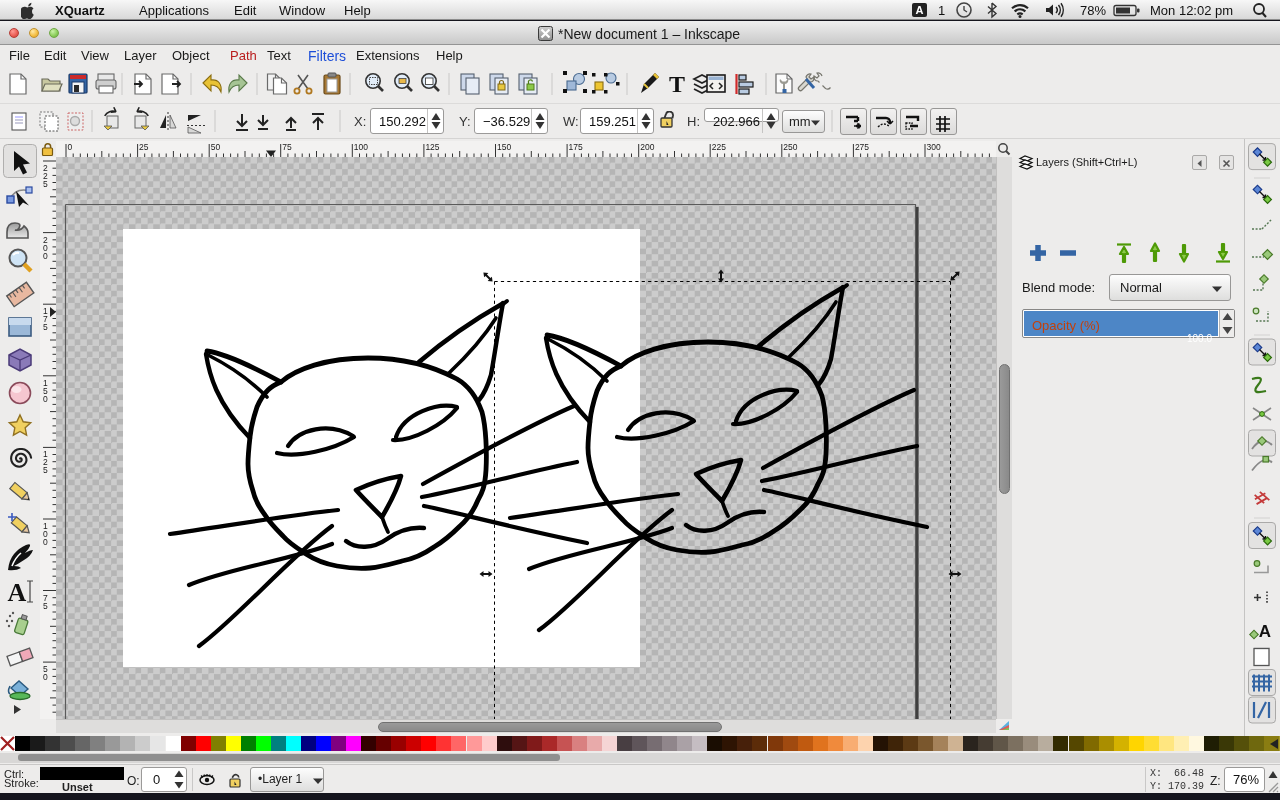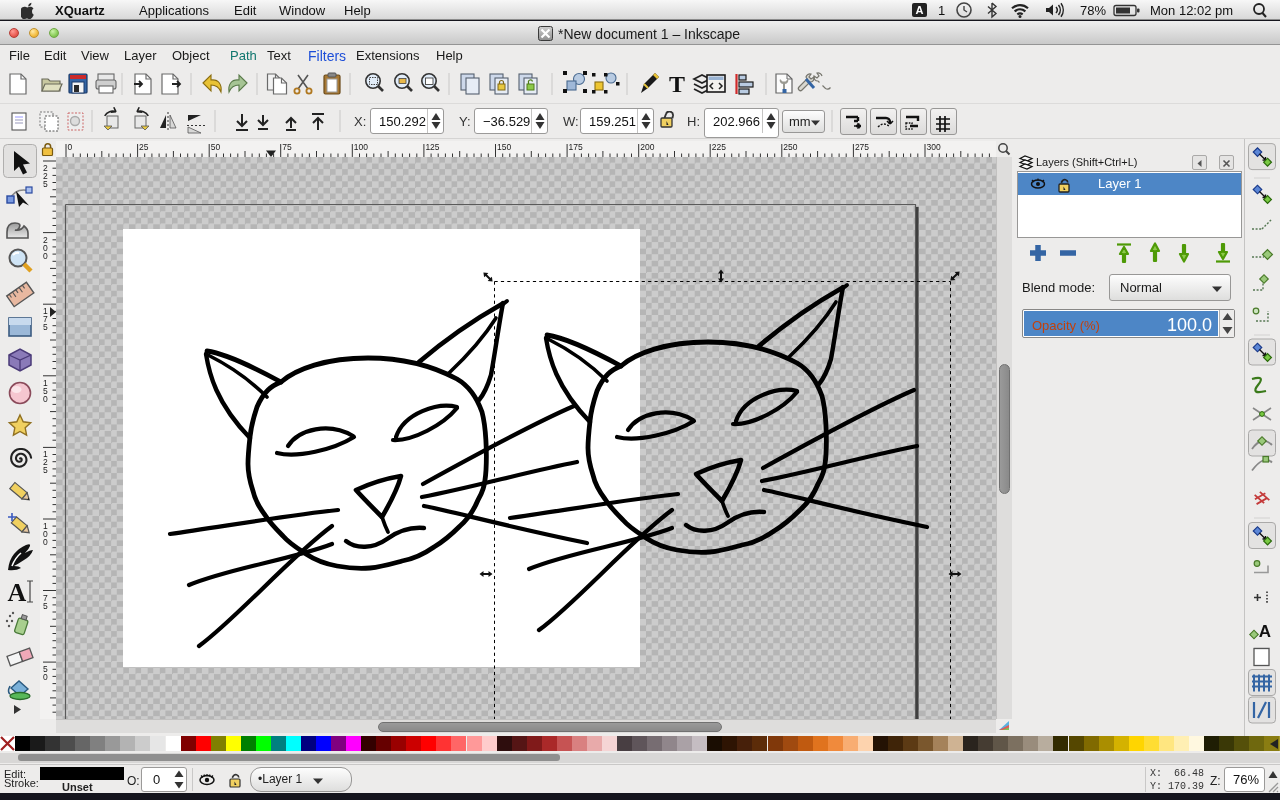--- a/index.html
+++ b/index.html
@@ -63,21 +63,21 @@
 </svg>
 <span class="abs txt" style="left:558px;top:5px;font-size:14px;color:#1a1a1a">*New document 1 – Inkscape</span>
 </div>
 <div class="abs" style="left:0;top:45px;width:1280px;height:748px;background:#edeceb"></div>
 <div class="abs" style="left:0;top:45px;width:1020px;height:20px;background:#edeceb">
     <span class="abs txt" style="left:9px;top:3px;font-size:13px;color:#1a1a1a">File</span>
     <span class="abs txt" style="left:44px;top:3px;font-size:13px;color:#1a1a1a">Edit</span>
     <span class="abs txt" style="left:81px;top:3px;font-size:13px;color:#1a1a1a">View</span>
     <span class="abs txt" style="left:124px;top:3px;font-size:13px;color:#1a1a1a">Layer</span>
     <span class="abs txt" style="left:172px;top:3px;font-size:13px;color:#1a1a1a">Object</span>
-    <span class="abs txt" style="left:230px;top:3px;font-size:13px;color:#0f766e">Path</span>
+    <span class="abs txt" style="left:230px;top:3px;font-size:13px;color:#b91c1c">Path</span>
     <span class="abs txt" style="left:267px;top:3px;font-size:13px;color:#1a1a1a">Text</span>
     <span class="abs txt" style="left:308px;top:3px;font-size:14px;color:#1d4ed8">Filters</span>
     <span class="abs txt" style="left:356px;top:3px;font-size:13px;color:#1a1a1a">Extensions</span>
     <span class="abs txt" style="left:436px;top:3px;font-size:13px;color:#1a1a1a">Help</span>
   </div>
 <svg class="abs" style="left:0;top:65px" width="1280" height="39" viewBox="0 0 1280 39">
 <line x1="0" y1="38.5" x2="1280" y2="38.5" stroke="#dcdbda"></line>
     <line x1="122" y1="8" x2="122" y2="30" stroke="#c9c8c7"></line>
     <line x1="191" y1="8" x2="191" y2="30" stroke="#c9c8c7"></line>
     <line x1="257" y1="8" x2="257" y2="30" stroke="#c9c8c7"></line>
@@ -233,21 +233,21 @@
         <path d="M8,4 l4.5,7 h-9 z" fill="#333"></path>
         <path d="M8,20 l4.5,-7 h-9 z" fill="#333"></path>
       </svg></div>
   </div>
 <svg class="abs" style="left:659px;top:111px" width="15" height="17" viewBox="0 0 15 17">
 <path d="M5.5,7 l1.5,-4 a3.6,3.6 0 0 1 7,1.4 l-0.6,2.8" fill="none" stroke="#333" stroke-width="1.9"></path>
 <rect x="2" y="7" width="11" height="9" rx="1" fill="#f0d060" stroke="#333" stroke-width="1.3"></rect>
 <path d="M7.5,10 l2,4 h-2 z" fill="#222"></path>
   </svg>
 <span class="abs txt" style="left:687px;top:114px;font-size:13px;color:#333">H:</span>
-<div class="abs" style="left:704px;top:108px;width:75px;height:30px;background:#fff;border:1px solid #9b9a99;border-radius:3px">
+<div class="abs" style="left:704px;top:108px;width:75px;height:14px;background:#fff;border:1px solid #9b9a99;border-radius:3px">
     <span class="abs txt" style="left:8px;top:5.0px;font-size:13px;color:#111">202.966</span>
     <div class="abs" style="right:0;top:0;width:16px;height:24px;border-left:1px solid #c5c4c3"><svg width="16" height="24" viewBox="0 0 16 24">
         <path d="M8,4 l4.5,7 h-9 z" fill="#333"></path>
         <path d="M8,20 l4.5,-7 h-9 z" fill="#333"></path>
       </svg></div>
   </div>
 <div class="abs" style="left:782px;top:110px;width:43px;height:23px;background:linear-gradient(#fdfdfd,#dededd);border:1px solid #989796;border-radius:3px">
 <span class="abs txt" style="left:6px;top:3px;font-size:13px;color:#222">mm</span>
 <svg class="abs" style="left:27px;top:8px" width="11" height="8">
       <path d="M1,1.5 l4.5,5 l4.5,-5 z" fill="#333"></path>
@@ -680,35 +680,20 @@
         <path d="M3,12.5 l5,-2.5 l7,2.5 l-5,2.5 z"></path>
       </g>
     </svg>
 <span class="abs txt" style="left:24px;top:17px;font-size:11px;color:#1a1a1a">Layers (Shift+Ctrl+L)</span>
 <div class="abs" style="left:180px;top:16px;width:15px;height:15px;border:1px solid #aaa9a8;border-radius:2px;background:#e5e4e3"><svg width="13" height="13">
         <path d="M8.5,3 v7 l-4,-3.5 z" fill="#555"></path>
       </svg></div>
 <div class="abs" style="left:207px;top:16px;width:15px;height:15px;border:1px solid #aaa9a8;border-radius:2px;background:#e5e4e3"><svg width="13" height="13">
         <path d="M3.5,3.5 l6,6 m0,-6 l-6,6" stroke="#555" stroke-width="1.6"></path>
       </svg></div>
-<div class="abs" style="left:5px;top:32px;width:225px;height:67px;background:#fff;border:1px solid #989796">
-<div class="abs" style="left:0px;top:1px;width:223px;height:22px;background:#4d86c6">
-<svg class="abs" style="left:12px;top:4px" width="16" height="14">
-          <ellipse cx="8" cy="7" rx="6.5" ry="4" fill="none" stroke="#111" stroke-width="1.5"></ellipse>
-          <circle cx="8" cy="7" r="2" fill="#111"></circle>
-          <path d="M2,3 l2,2 M14,3 l-2,2 M8,1.5 v2" stroke="#111" stroke-width="1.2"></path>
-        </svg>
-<svg class="abs" style="left:39px;top:3px" width="16" height="17">
-          <rect x="2" y="8" width="10" height="8" rx="1" fill="#f0d060" stroke="#222" stroke-width="1.3"></rect>
-          <path d="M5,8 v-2 a3,3 0 0 1 5.5,-1.5" fill="none" stroke="#222" stroke-width="1.7" transform="rotate(30 7 6)"></path>
-          <path d="M6.5,10.5 l2,3.5 h-2 z" fill="#222"></path>
-        </svg>
-<span class="abs txt" style="left:80px;top:3px;font-size:13px;color:#fff">Layer 1</span>
-</div>
-    </div>
 <svg class="abs" style="left:0;top:100px" width="232" height="28" viewBox="0 0 232 28">
       <path d="M26,6 v16 M18,14 h16" stroke="#3465a4" stroke-width="5.5"></path>
       <path d="M48,14 h16" stroke="#3465a4" stroke-width="5.5"></path>
       <g stroke="#4e9a06" fill="#8cc94a" stroke-width="2.2" stroke-linejoin="round">
         <path d="M105,5.5 h14"></path>
         <path d="M108,15 h3 v8 h2 v-8 h3 l-4,-7 z"></path>
         <path d="M139,12 h3 v10 h2 v-10 h3 l-4,-7.5 z"></path>
         <path d="M168,15 h3 v-9 h2 v9 h3 l-4,7.5 z"></path>
         <path d="M204,22.5 h14"></path>
         <path d="M207,13 h3 v-8 h2 v8 h3 l-4,7 z"></path>
@@ -717,21 +702,21 @@
     <span class="abs txt" style="left:10px;top:141px;font-size:13px;color:#1a1a1a">Blend mode:</span>
 <div class="abs" style="left:97px;top:135px;width:122px;height:27px;background:linear-gradient(#fdfdfd,#dededd);border:1px solid #989796;border-radius:3px">
 <span class="abs txt" style="left:10px;top:5px;font-size:13px;color:#1a1a1a">Normal</span>
 <svg class="abs" style="left:101px;top:10px" width="13" height="9">
         <path d="M1,1.5 l5,5.5 l5,-5.5 z" fill="#333"></path>
       </svg>
     </div>
 <div class="abs" style="left:10px;top:170px;width:213px;height:29px;background:#fff;border:1px solid #888786;border-radius:2px">
 <div class="abs" style="left:1px;top:1px;width:194px;height:25px;background:#4d86c6"></div>
 <span class="abs txt" style="left:9px;top:8px;font-size:13px;color:#c2410c">Opacity (%)</span>
-<span class="abs txt" style="right:22px;top:5px;font-size:18px;color:#fff">100.0</span>
+<span class="abs txt" style="right:22px;top:23px;font-size:10px;color:#fff">100.0</span>
 <div class="abs" style="left:196px;top:0px;width:15px;height:27px;background:#edeceb;border-left:1px solid #b5b4b3">
 <svg width="15" height="27">
           <path d="M7.5,3 l5,7 h-10 z" fill="#444"></path>
           <path d="M7.5,24 l5,-7 h-10 z" fill="#444"></path>
         </svg></div>
 </div>
 </div>
 <svg class="abs" style="left:1244px;top:139px" width="36" height="610" viewBox="0 0 36 610">
 <line x1="0.5" y1="0" x2="0.5" y2="610" stroke="#c5c4c3"></line>
     <line x1="10" y1="39.0" x2="26" y2="39.0" stroke="#d2d1d0"></line>
@@ -885,21 +870,21 @@
     <div class="abs" style="left:1264.15px;top:0;width:15.05px;height:15px;background:#8a7d12"></div>
     <div class="abs" style="left:1279.20px;top:0;width:15.05px;height:15px;background:#a89a2a"></div>
     <svg class="abs" style="left:1268px;top:2px" width="12" height="12">
       <path d="M10,1 L10,11 L2,6 Z" fill="#222"></path>
     </svg>
   </div>
 <div class="abs" style="left:0;top:753px;width:1280px;height:10px;background:#d8d7d6">
 <div class="abs" style="left:18px;top:1px;width:542px;height:7px;background:#8f8f8f;border-radius:3px"></div>
   </div>
 <div class="abs" style="left:0;top:764px;width:1280px;height:29px;background:#edeceb;border-top:1px solid #c9c8c7">
-<span class="abs txt" style="left:4px;top:3px;font-size:11px;color:#222">Edit:</span>
+<span class="abs txt" style="left:4px;top:3px;font-size:11px;color:#222">Ctrl:</span>
     <div class="abs" style="left:40px;top:2px;width:84px;height:13px;background:#000"></div>
     <span class="abs txt" style="left:4px;top:12px;font-size:11px;color:#222">Stroke:</span>
     <span class="abs txt" style="left:62px;top:16px;font-size:11px;font-weight:bold;color:#222">Unset</span>
     <span class="abs txt" style="left:127px;top:9px;font-size:12px;color:#222">O:</span>
     <div class="abs" style="left:141px;top:2px;width:46px;height:25px;background:#fff;border:1px solid #9b9a99;border-radius:3px">
 <span class="abs txt" style="left:11px;top:4px;font-size:13px;color:#111">0</span>
 <svg class="abs" style="left:29px;top:0px" width="16" height="23">
         <path d="M8,2.5 l4.5,6.5 h-9 z" fill="#333"></path>
         <path d="M8,20.5 l4.5,-6.5 h-9 z" fill="#333"></path>
       </svg>
@@ -908,21 +893,21 @@
     <svg class="abs" style="left:199px;top:7px" width="16" height="15">
       <ellipse cx="8" cy="8" rx="7" ry="4.5" fill="none" stroke="#111" stroke-width="1.5"></ellipse>
       <circle cx="8" cy="8" r="2.2" fill="#111"></circle>
       <path d="M2,3.5 l2,2 M14,3.5 l-2,2 M8,2 v2.5 M5,2.6 l1,2.2 M11,2.6 l-1,2.2" stroke="#111" stroke-width="1.1"></path>
     </svg>
     <svg class="abs" style="left:228px;top:6px" width="16" height="17">
       <rect x="2" y="8" width="10" height="8" rx="1" fill="#f0d060" stroke="#333" stroke-width="1.2"></rect>
       <path d="M5,8 v-2 a3,3 0 0 1 5.5,-1.5" fill="none" stroke="#333" stroke-width="1.6" transform="rotate(30 7 6)"></path>
       <path d="M6.5,10.5 l2,3.5 h-2 z" fill="#222"></path>
     </svg>
-    <div class="abs" style="left:250px;top:2px;width:102px;height:25px;background:linear-gradient(#fdfdfd,#dededd);border:1px solid #989796;border-radius:11px">
+    <div class="abs" style="left:250px;top:2px;width:74px;height:25px;background:linear-gradient(#fdfdfd,#dededd);border:1px solid #989796;border-radius:3px">
 <span class="abs txt" style="left:7px;top:4px;font-size:12px;color:#222">•Layer 1</span>
 <svg class="abs" style="left:61px;top:9px" width="13" height="9">
         <path d="M1,1.5 l5,5.5 l5,-5.5 z" fill="#333"></path>
       </svg>
     </div>
     <div class="abs" style="left:1145px;top:2px;width:1px;height:25px;background:#c9c8c7"></div>
     <span class="abs txt" style="left:1150px;top:3px;font-size:10px;color:#333;font-family:'Liberation Mono',monospace">X:&nbsp;&nbsp;66.48</span>
     <span class="abs txt" style="left:1150px;top:16px;font-size:10px;color:#333;font-family:'Liberation Mono',monospace">Y:&nbsp;170.39</span>
     <span class="abs txt" style="left:1210px;top:9px;font-size:12px;color:#222">Z:</span>
     <div class="abs" style="left:1224px;top:2px;width:41px;height:25px;background:#fff;border:1px solid #9b9a99;border-radius:3px">

